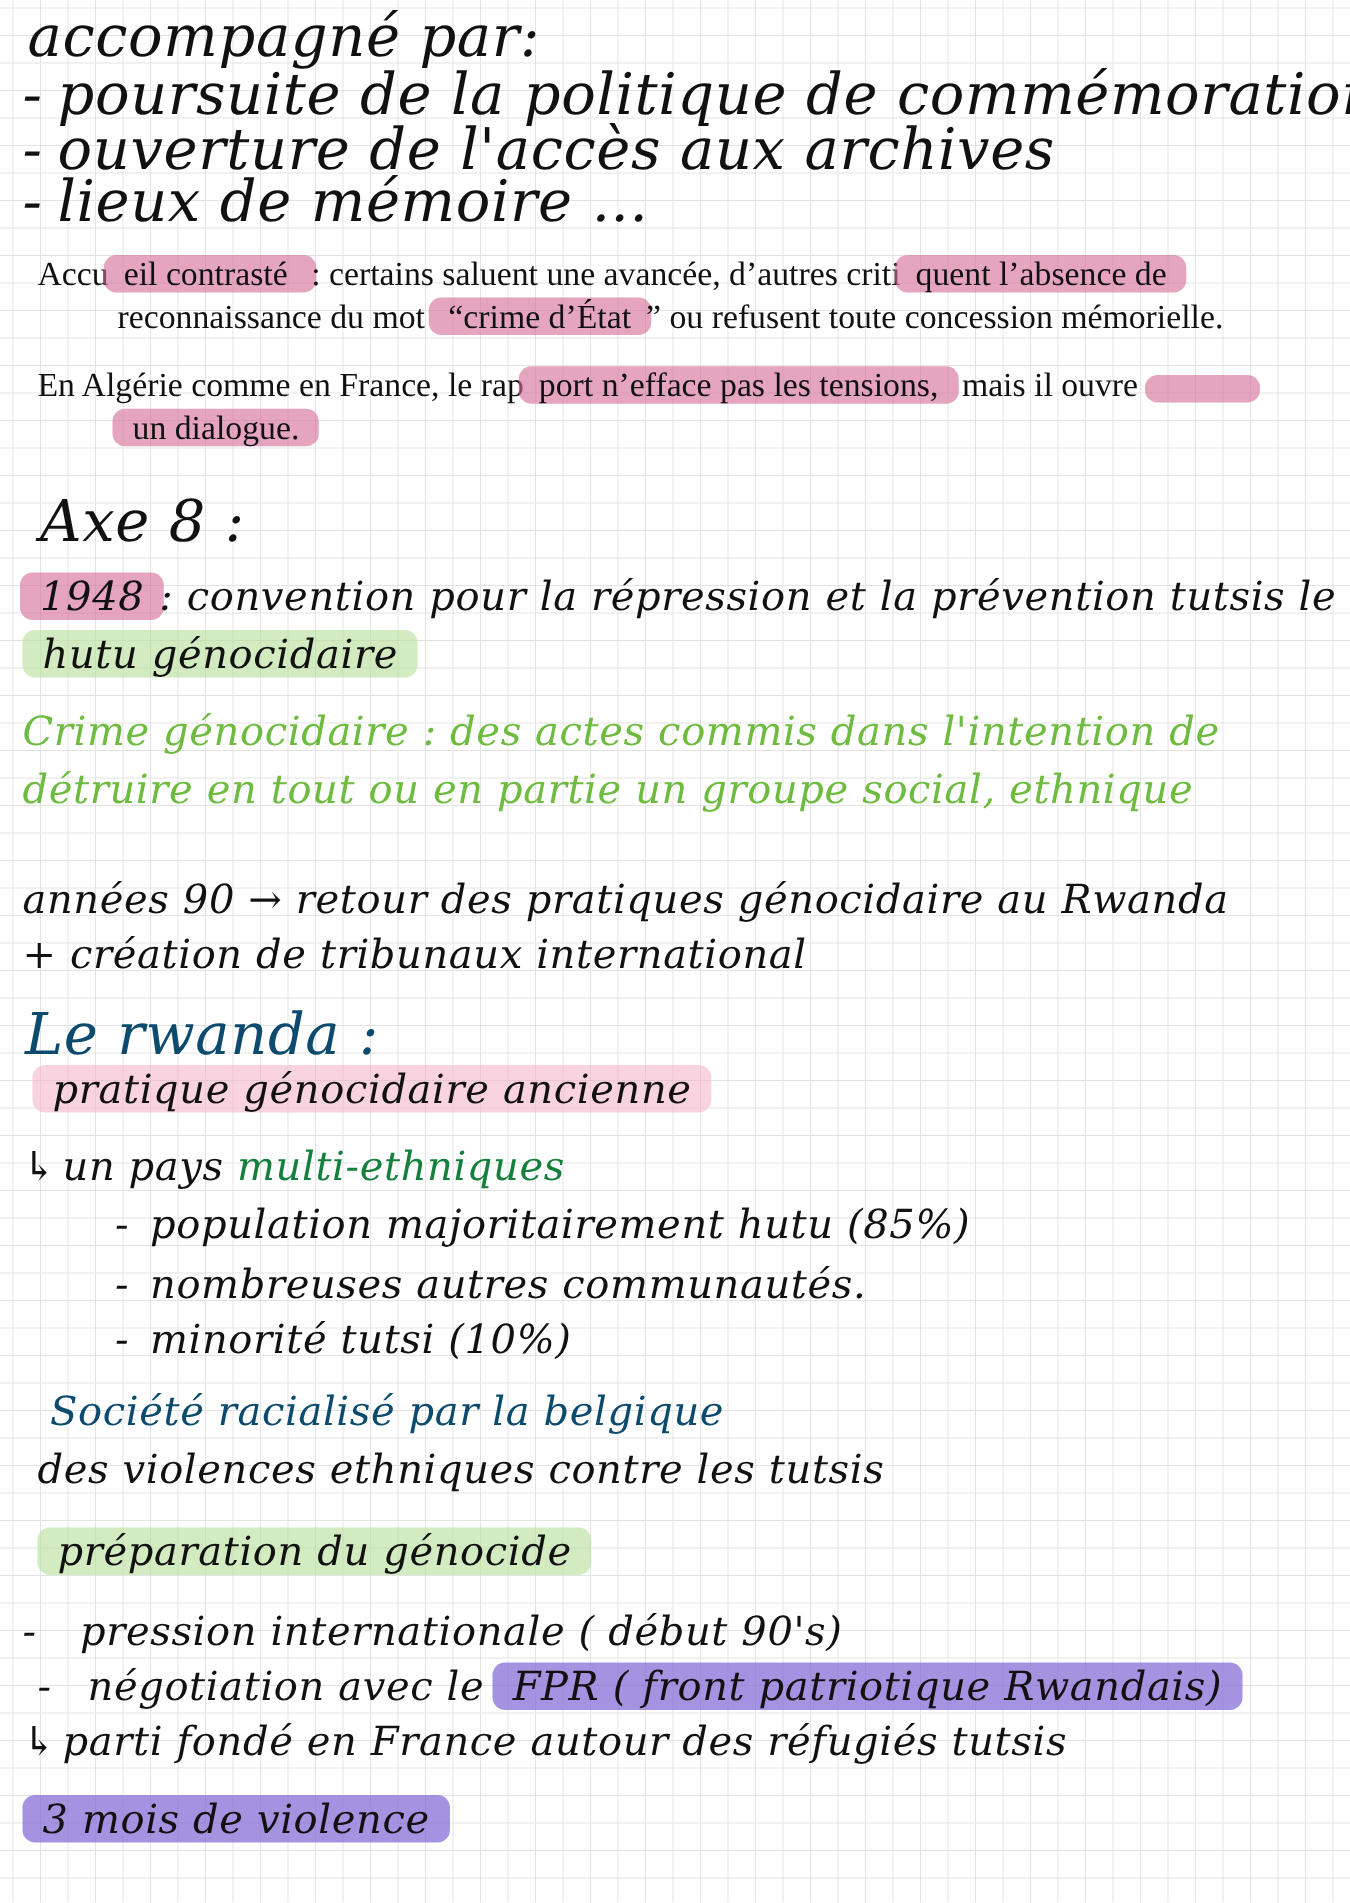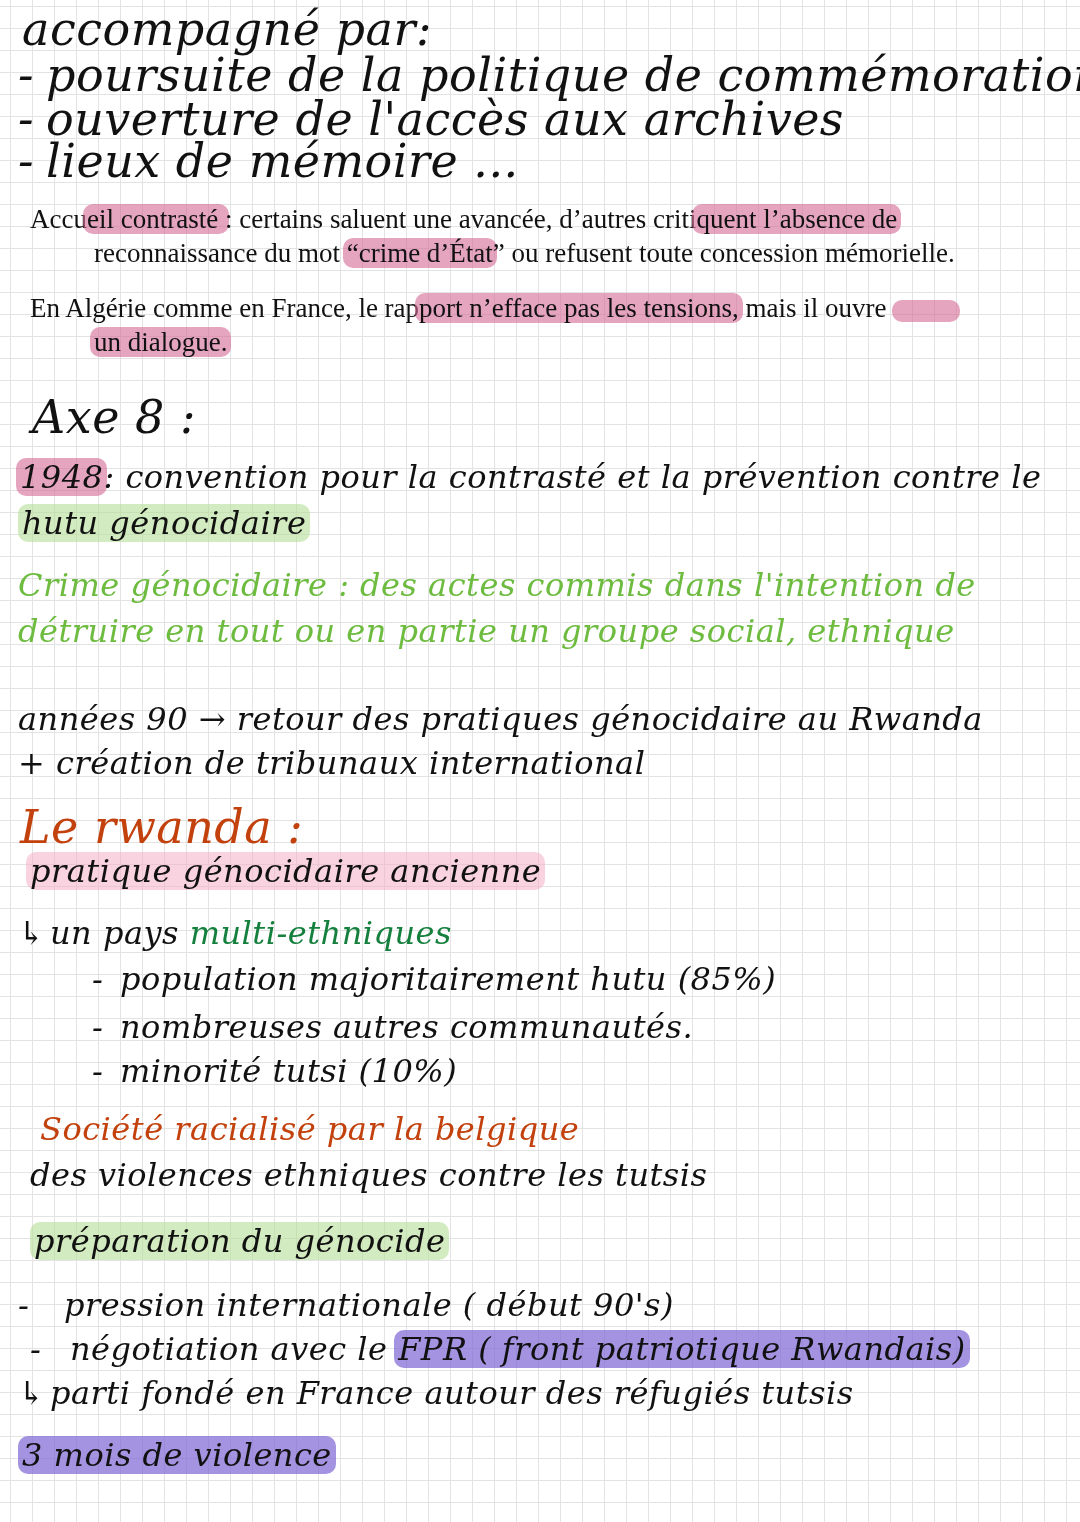--- a/index.html
+++ b/index.html
@@ -28,29 +28,29 @@
     }
     .hand {
       font-family: "DejaVu Serif", serif;
       font-style: italic;
       font-size: 46px;
       color: #111111;
       letter-spacing: 0.5px;
     }
     .hand.sm { font-size: 32px; }
     .hand.green { color: #6dbb3f; }
-    .hand.purple { color: #c2410c; }
+    .hand.purple { color: #0c4a6e; }
     .typed {
       font-family: "Liberation Serif", serif;
       font-size: 27px;
       color: #111111;
     }
     .hl {
       border-radius: 10px;
-      padding: 0 4px;
+      padding: 0 16px;
       margin: 0 -4px;
       -webkit-box-decoration-break: clone;
       box-decoration-break: clone;
     }
     .hl-pink { background: rgba(214, 110, 150, 0.62); }
     .hl-pink-light { background: rgba(244, 176, 198, 0.55); }
     .hl-green { background: rgba(182, 222, 150, 0.6); }
     .hl-violet { background: rgba(128, 106, 214, 0.72); margin-top: 24px; }
     .dash {
       display: inline-block;
@@ -88,21 +88,21 @@
   <div class="line typed" style="left:30px; top:293px;">
     <span>En Algérie comme en France, le rap</span><span class="hl hl-pink">port n’efface pas les tensions,</span><span> mais il ouvre</span><span class="hl hl-pink" style="display:inline-block; width:60px; height:22px; vertical-align:middle; margin-left:6px;"></span>
   </div>
   <div class="line typed" style="left:94px; top:327px;">
     <span class="hl hl-pink">un dialogue.</span>
   </div>
 
   <div class="line hand" style="left:32px; top:390px;">Axe 8 :</div>
 
   <div class="line hand sm" style="left:20px; top:458px;">
-    <span class="hl hl-pink">1948</span><span>: convention pour la contrasté et la prévention contre le</span>
+    <span class="hl hl-pink">1948</span><span>: convention pour la répression et la prévention tutsis le</span>
   </div>
   <div class="line hand sm" style="left:22px; top:504px;">
     <span class="hl hl-green">hutu génocidaire</span>
   </div>
 
   <div class="line hand sm green" style="left:18px; top:566px;">Crime génocidaire : des actes commis dans l'intention de</div>
   <div class="line hand sm green" style="left:18px; top:612px;">détruire en tout ou en partie un groupe social, ethnique</div>
 
   <div class="line hand sm" style="left:18px; top:700px;">années 90 → retour des pratiques génocidaire au Rwanda</div>
   <div class="line hand sm" style="left:18px; top:744px;">+ création de tribunaux international</div>

